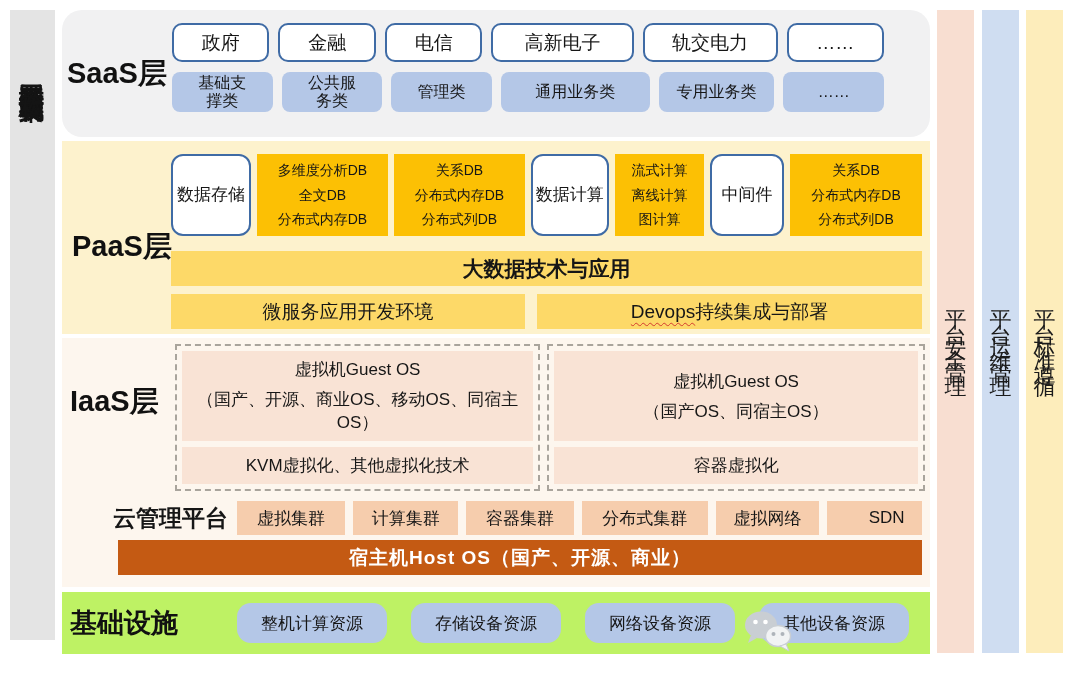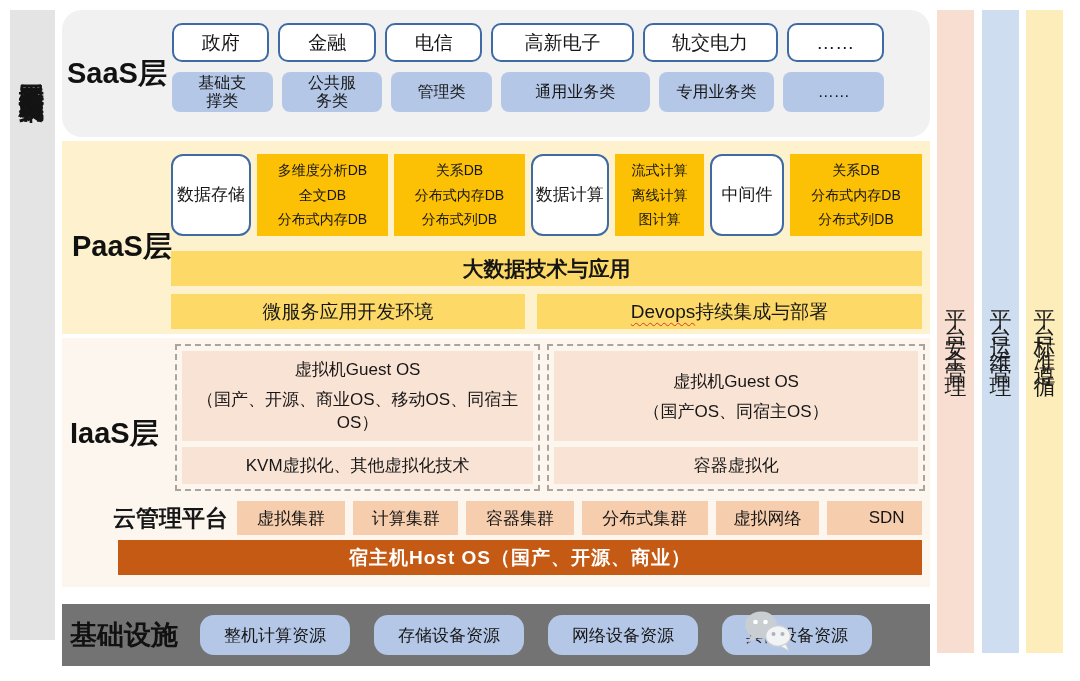--- a/index.html
+++ b/index.html
@@ -36,34 +36,34 @@
   .orange > div { white-space:nowrap; overflow:hidden; }
   .o1 { flex:131 1 0; } .o2 { flex:131 1 0; } .o3 { flex:88 1 0; } .o4 { flex:132 1 0; }
   .bar-bigdata { margin-top:15px; height:35px; background:#fdd968; display:flex; align-items:center; justify-content:center; font-size:21px; font-weight:600; }
   .paas-row3 { margin-top:8px; display:flex; gap:12px; height:35px; }
   .ybar { background:#fdd968; display:flex; align-items:center; justify-content:center; font-size:19px; }
   .bar-micro { flex:356 1 0; } .bar-devops { flex:387 1 0; }
   .squiggle { text-decoration:underline wavy #d43b2f 1px; text-underline-offset:4px; }
 
   
   .iaas { margin-top:4px; height:249px; background:#fdf6ee; position:relative; }
-  .iaas > .layer-label { position:absolute; left:8px; top:76px; font-size:29px; }
+  .iaas > .layer-label { position:absolute; left:8px; top:44px; font-size:29px; }
   .vm-wrap { margin-left:113px; margin-right:5px; padding-top:6px; display:flex; gap:7px; }
   .vm-box { border:2px dashed #a9a49c; height:147px; padding:5px; display:flex; flex-direction:column; gap:6px; }
   .vm-left { flex:365 1 0; } .vm-right { flex:378 1 0; }
   .vm-top { flex:1; background:#f9e3d5; display:flex; flex-direction:column; align-items:center; justify-content:center; gap:7px; font-size:17px; text-align:center; }
   .vm-bottom { height:37px; background:#f9e3d5; display:flex; align-items:center; justify-content:center; font-size:17px; }
   .cluster-row { margin-top:10px; margin-left:51px; margin-right:8px; display:flex; gap:8px; height:34px; align-items:center; }
   .cluster-label { font-weight:bold; font-size:23px; white-space:nowrap; padding-right:1px; }
   .cluster-box { background:#f6cdad; height:34px; display:flex; align-items:center; justify-content:center; font-size:17px; white-space:nowrap; overflow:hidden; }
   .c1{flex:113 1 0;} .c2{flex:110 1 0;} .c3{flex:112 1 0;} .c4{flex:132 1 0;} .c5{flex:108 1 0;} .c6{flex:74 1 0;padding-left:24px;}
   .hostos { margin-top:5px; margin-left:56px; margin-right:8px; height:35px; background:#c45a13; color:#ffffff; font-weight:bold; font-size:19px; display:flex; align-items:center; justify-content:center; letter-spacing:1px; }
 
   
-  .infra { margin-top:17px; height:62px; background:#737373; display:flex; align-items:center; }
+  .infra { margin-top:5px; height:62px; background:#bef264; display:flex; align-items:center;gap:37px; }
   .infra > .layer-label { font-size:27px; padding-left:8px; width:138px; }
   .infra-boxes { display:flex; gap:24px; }
   .infra-box { width:150px; height:40px; background:#b4c7e7; border-radius:14px; display:flex; align-items:center; justify-content:center; font-size:17px; }
 
   
   .vbar { position:absolute; top:10px; width:37px; height:643px; display:flex; align-items:center; justify-content:center; }
   .vbar span { writing-mode:vertical-rl; text-orientation:upright; font-size:22px; font-weight:500; letter-spacing:13px; color:#1b1b1b; }
   .vbar-security { left:937px; background:#f8ded1; }
   .vbar-ops { left:982px; background:#cfddf1; }
   .vbar-standard { left:1026px; background:#fdedbb; }

